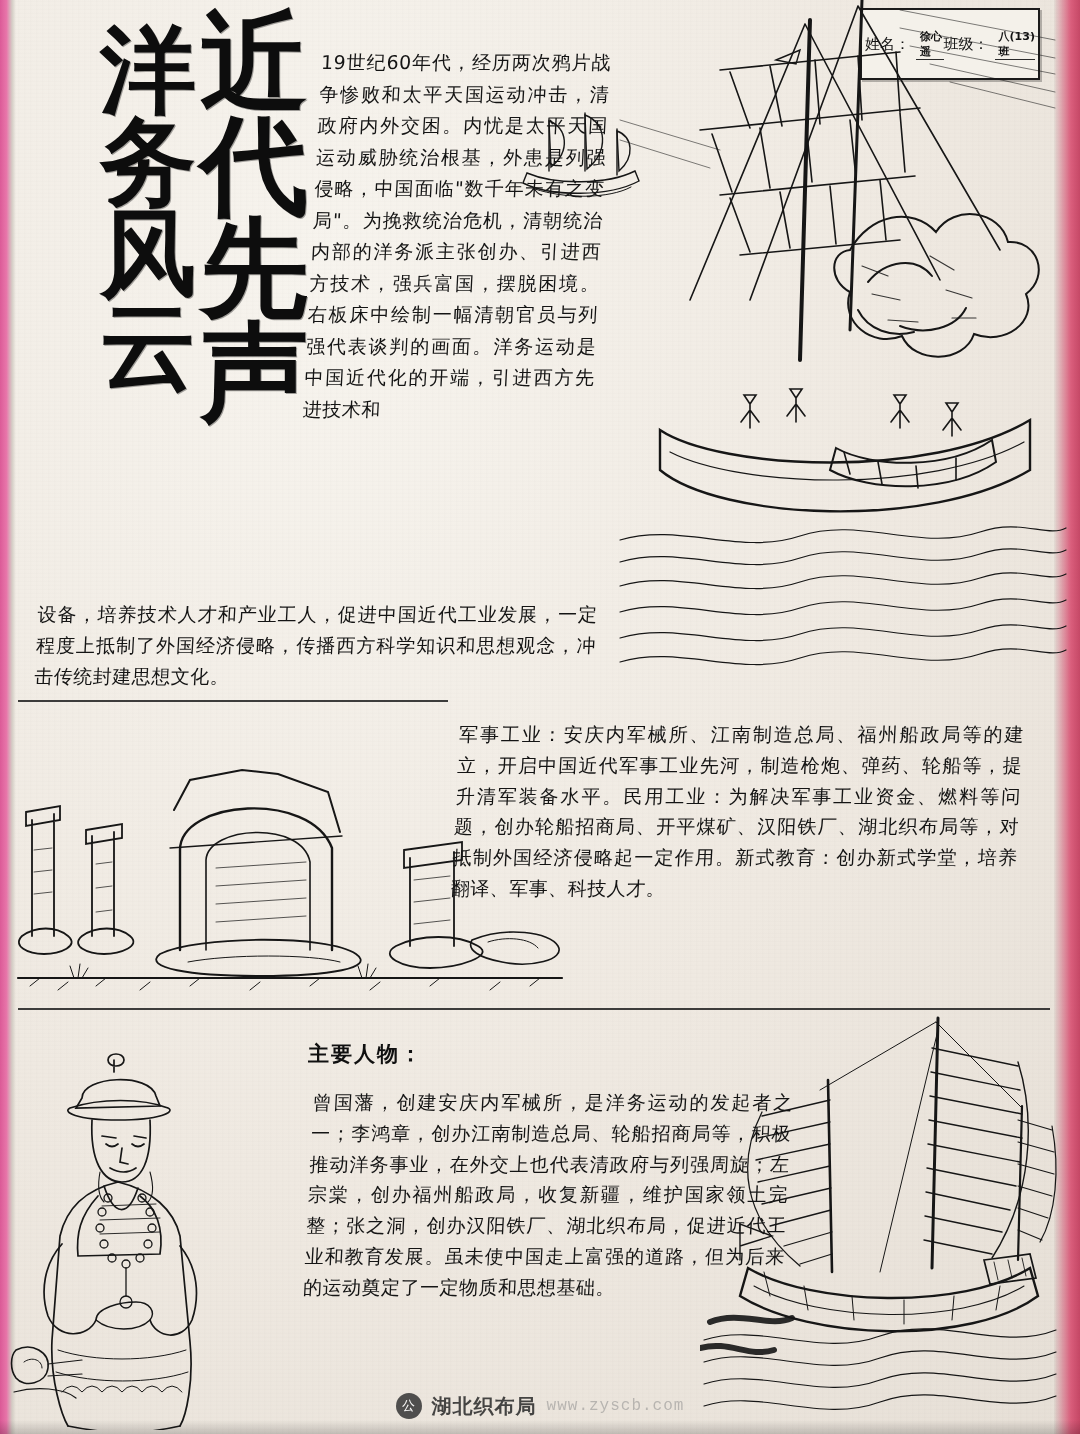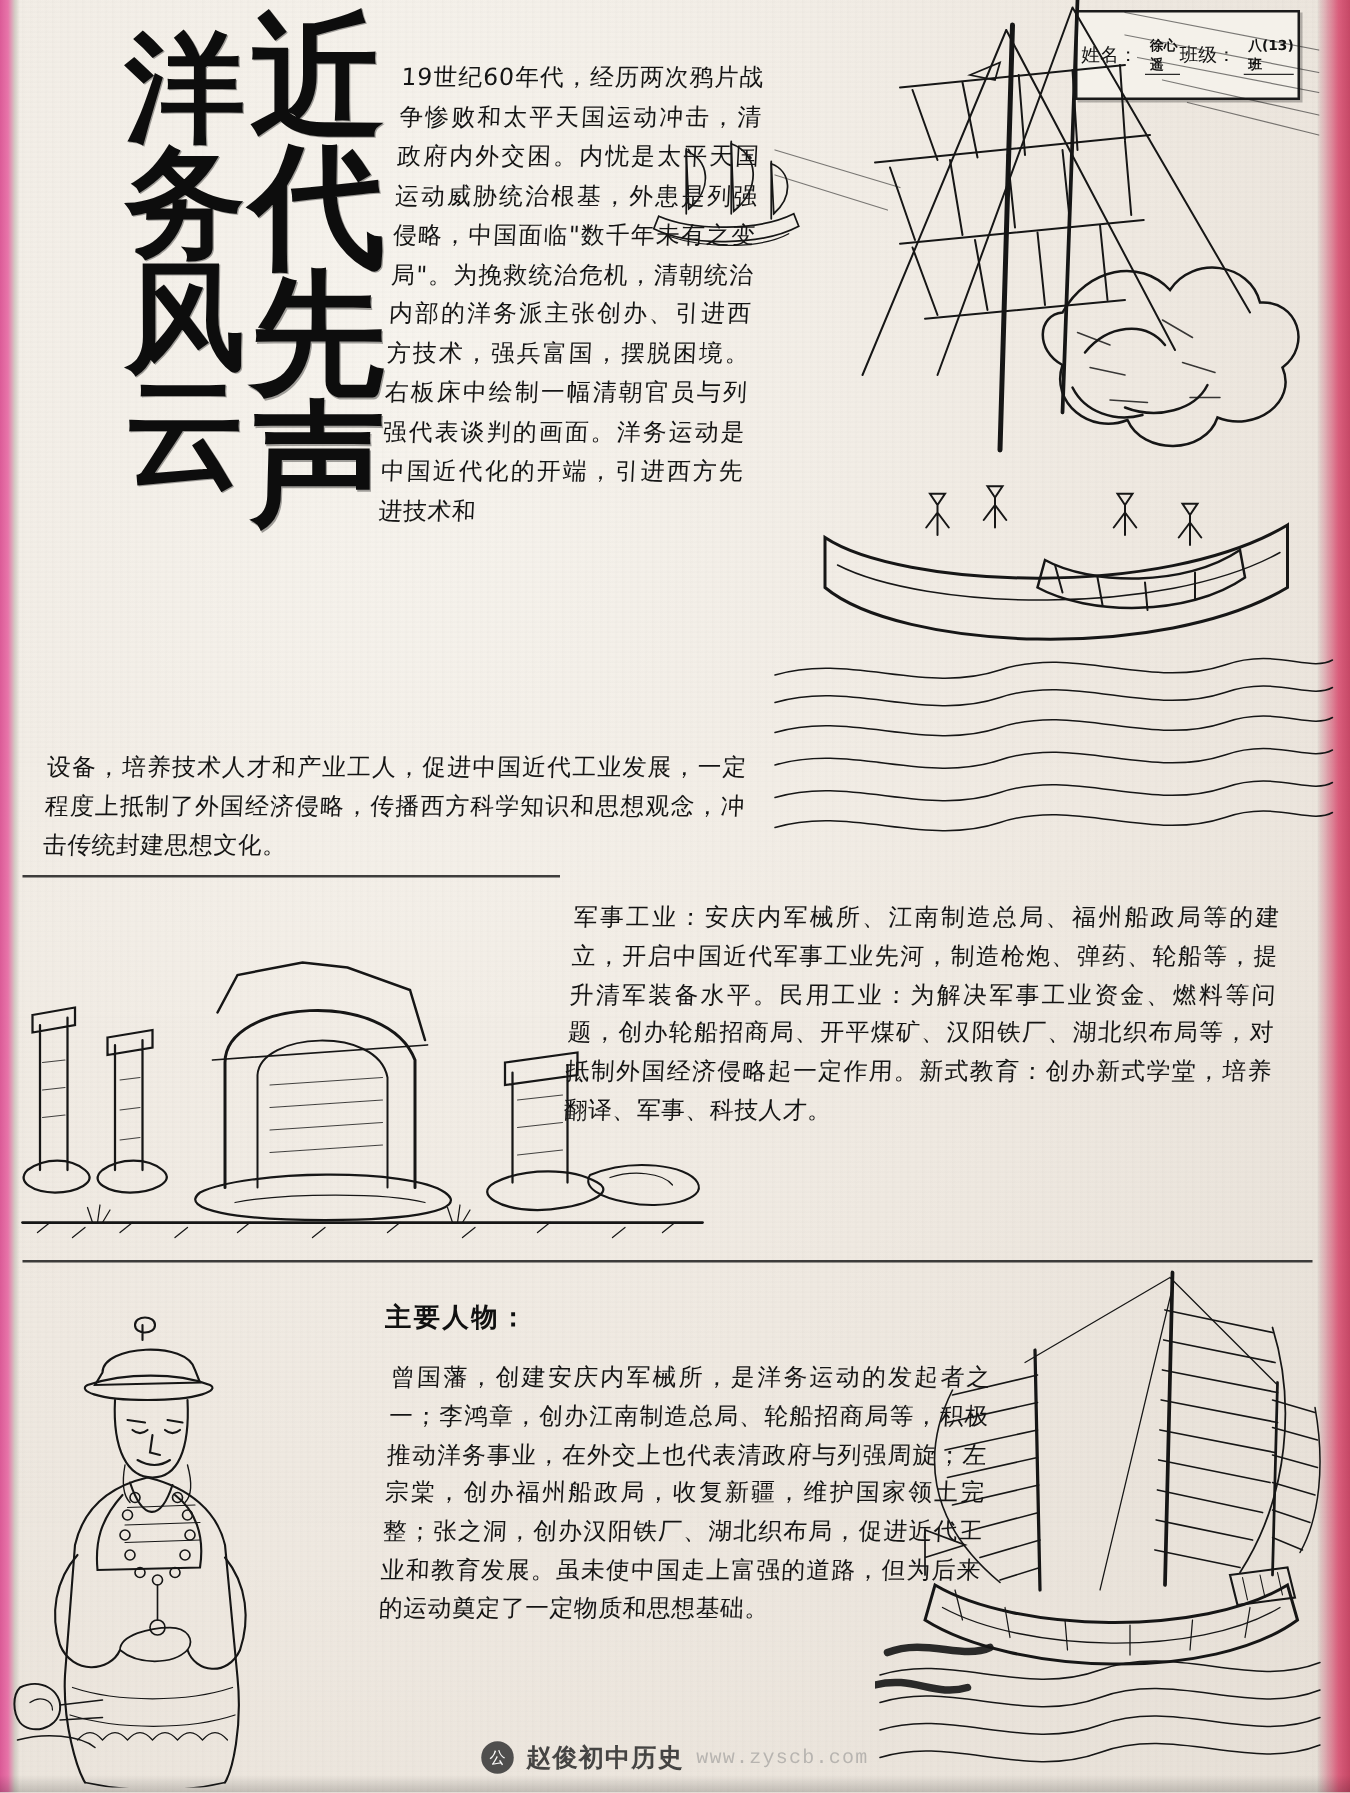--- a/index.html
+++ b/index.html
@@ -404,16 +404,16 @@
 
       <g stroke-width="6" opacity=".9">
         <path d="M10 312 C40 300 70 318 92 308"></path>
         <path d="M0 338 C30 330 48 348 74 340"></path>
       </g>
     </g>
   </svg>
 
   <div id="footer">
     <span class="wm-badge">公</span>
-    <span class="wm-text">赵俊初中历史</span>
+    <span class="wm-text">湖北织布局</span>
     <span class="wm-url">www.zyscb.com</span>
   </div>
 </div>
 
 </body></html>

